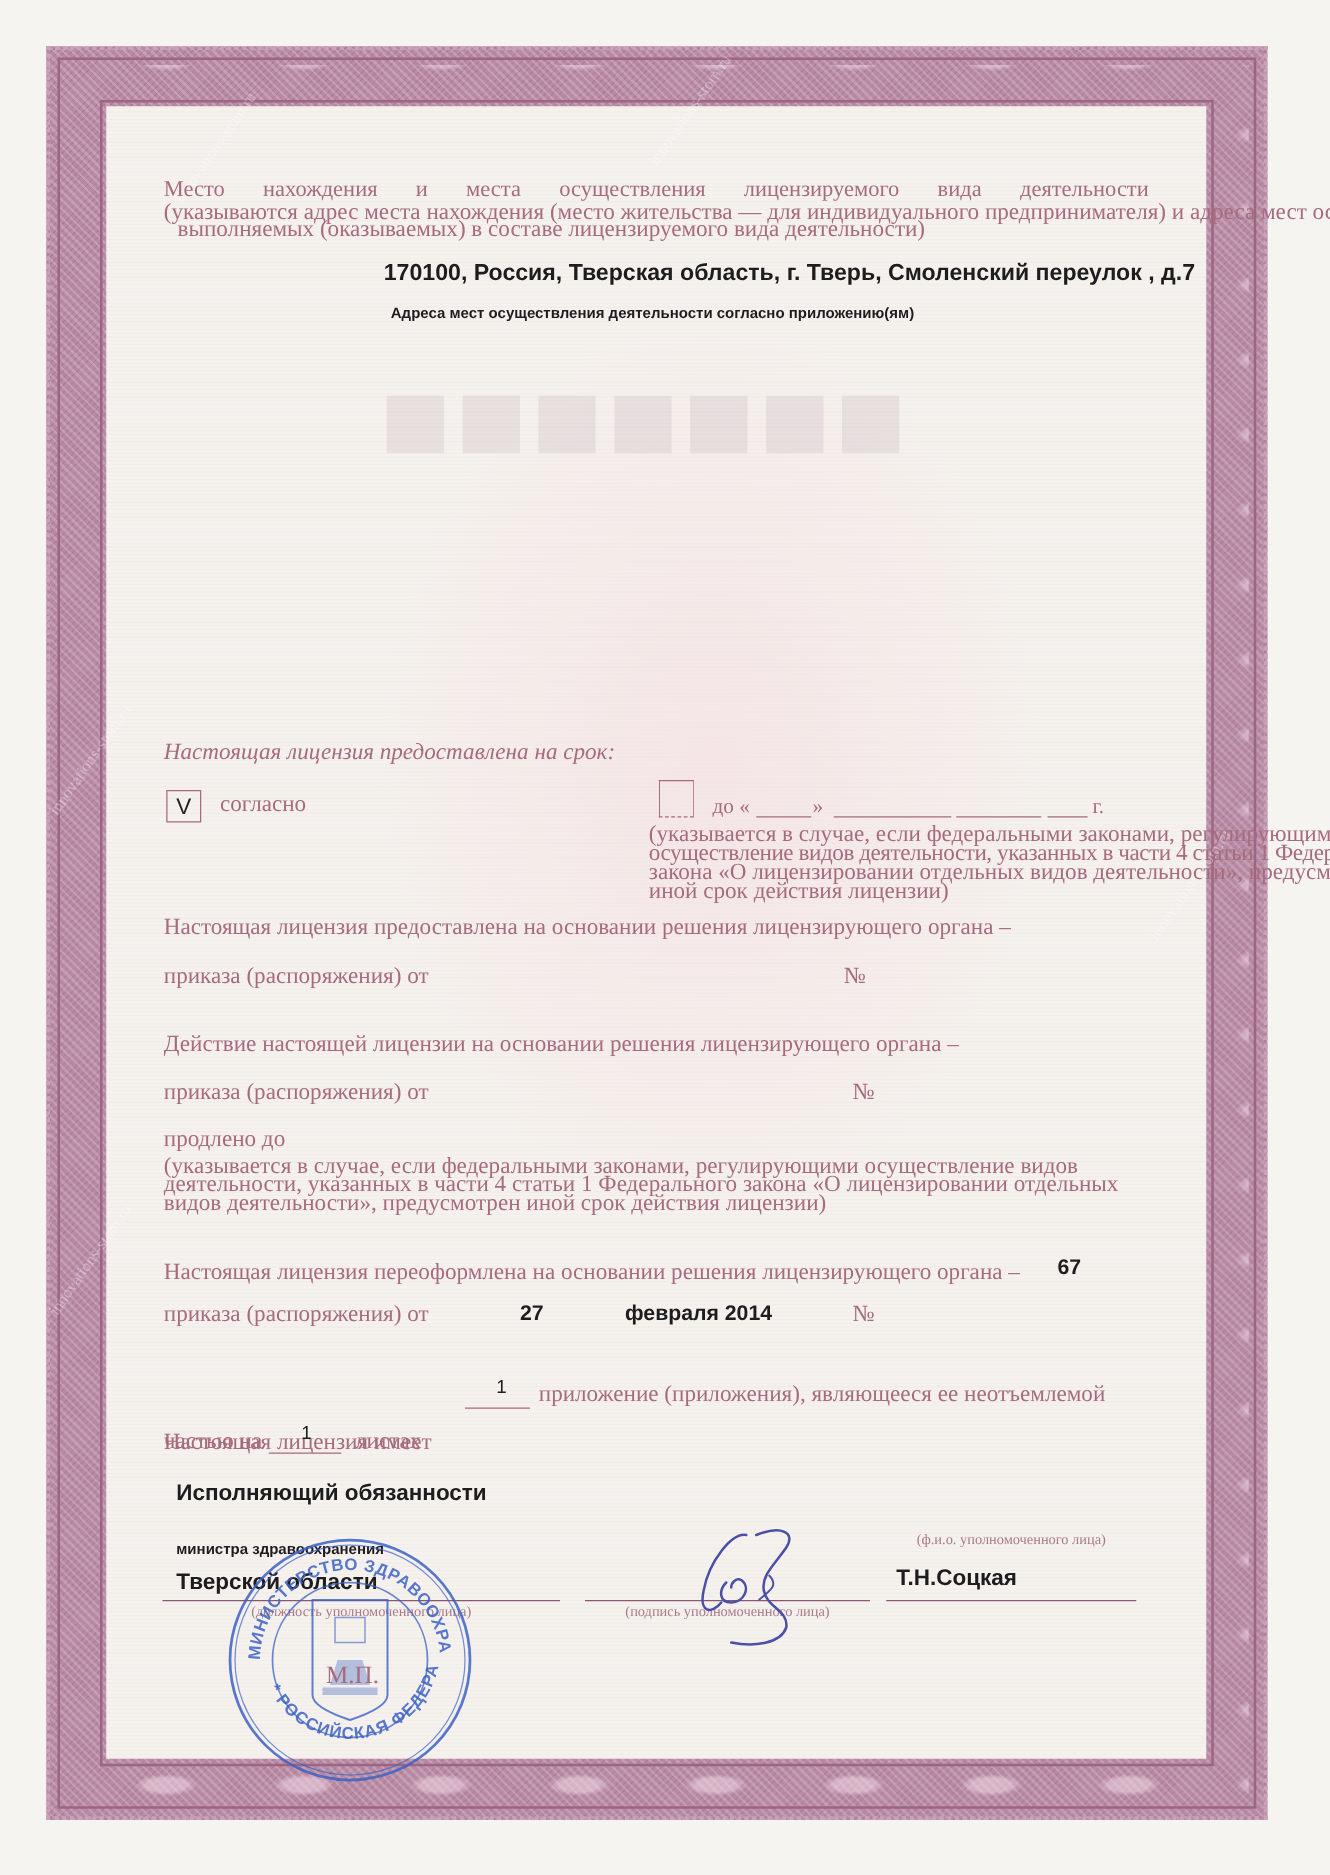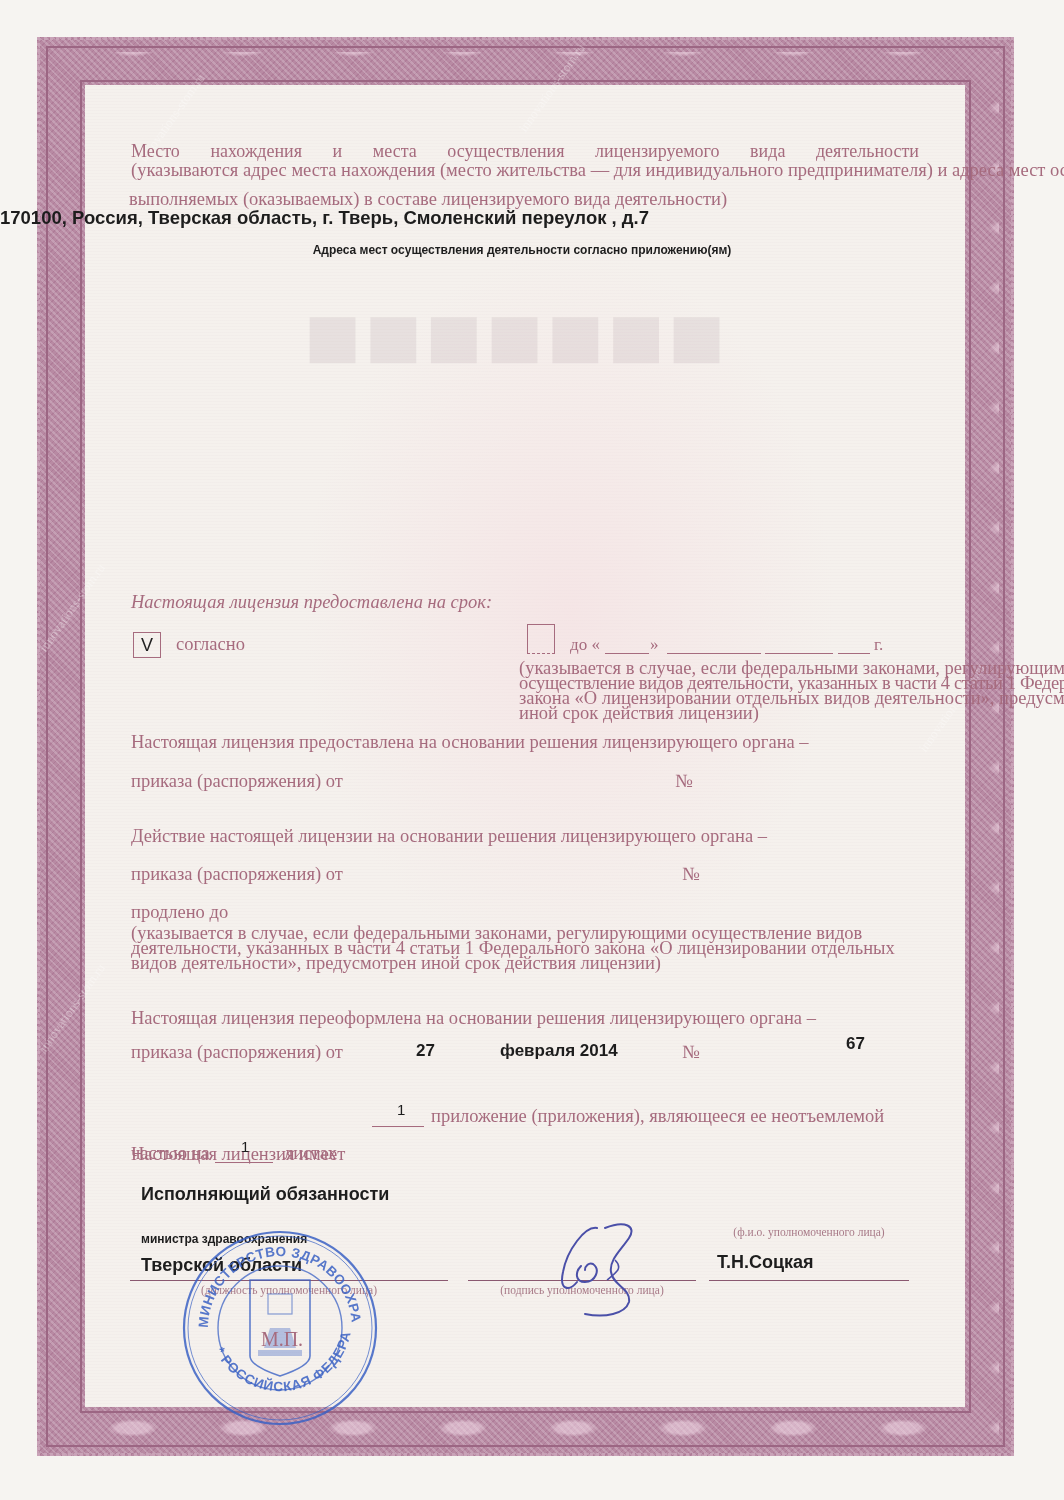--- a/index.html
+++ b/index.html
@@ -98,23 +98,23 @@
 <div class="watermark" style="left:120px; top:110px;">innovations-stom.ru</div>
 <div class="watermark" style="left:500px; top:80px;">innovations-stom.ru</div>
 <div class="watermark" style="left:20px; top:600px;">innovations-stom.ru</div>
 <div class="watermark" style="left:20px; top:1000px;">innovations-stom.ru</div>
 <div class="watermark" style="left:900px; top:700px;">innovations-stom.ru</div>
 
 <div class="content">
 
   <div class="line" style="left:131px; top:141px; width:788px; font-size:18px; text-align:justify; text-align-last:justify;">Место нахождения и места осуществления лицензируемого вида деятельности</div>
   <div class="line small-note" style="left:131px; top:163px; width:788px; text-align:justify; text-align-last:justify;">(указываются адрес места нахождения (место жительства — для индивидуального предпринимателя) и адреса мест осуществления работ (услуг),</div>
-  <div class="line small-note" style="left:129px; top:177px;margin-top:15px;">выполняемых (оказываемых) в составе лицензируемого вида деятельности)</div>
-
-  <div class="line bold-sans" style="left:0; width:956px; text-align:left; top:207px; font-size:18.5px;">170100, Россия, Тверская область, г. Тверь, Смоленский переулок , д.7</div>
+  <div class="line small-note" style="left:142px; top:177px;">выполняемых (оказываемых) в составе лицензируемого вида деятельности)</div>
+
+  <div class="line bold-sans" style="left:0; width:956px; text-align:right; top:207px; font-size:18.5px;">170100, Россия, Тверская область, г. Тверь, Смоленский переулок , д.7</div>
   <div class="line bold-sans" style="left:0; width:1044px; text-align:center; top:243px; font-size:12px;">Адреса мест осуществления деятельности согласно приложению(ям)</div>
 
   <div class="line" style="left:131px; top:592px;font-style:italic;">Настоящая лицензия предоставлена на срок:</div>
 
   <div class="checkbox" style="left:133px; top:632px;">V</div>
   <div class="line" style="left:176px; top:634px;">согласно</div>
 
   <div class="checkbox" style="left:527px; top:624px; height:30px; border-bottom-style:dashed;"></div>
   <div class="line" style="left:570px; top:635px; font-size:17px;">до «</div>
   <div class="underline-blank" style="left:605px; top:653px; width:44px;"></div>
@@ -139,21 +139,21 @@
   <div class="line" style="left:131px; top:902px;">продлено до</div>
   <div class="line small-note" style="left:131px; top:926px;">(указывается в случае, если федеральными законами, регулирующими осуществление видов</div>
   <div class="line small-note" style="left:131px; top:941px;">деятельности, указанных в части 4 статьи 1 Федерального закона «О лицензировании отдельных</div>
   <div class="line small-note" style="left:131px; top:956px;">видов деятельности», предусмотрен иной срок действия лицензии)</div>
 
   <div class="line" style="left:131px; top:1008px;">Настоящая лицензия переоформлена на основании решения лицензирующего органа –</div>
   <div class="line" style="left:131px; top:1042px;">приказа (распоряжения)  от</div>
   <div class="line bold-sans" style="left:416px; top:1041px; font-size:17px;">27</div>
   <div class="line bold-sans" style="left:500px; top:1041px; font-size:17px;">февраля 2014</div>
   <div class="line" style="left:682px; top:1042px;">№</div>
-  <div class="line bold-sans" style="left:846px; top:1034px; font-size:17px;">67</div>
+  <div class="line bold-sans" style="left:846px; top:1004px; font-size:17px;">67</div>
 
   <div class="line" style="left:131px; top:1144px;font-family:Liberation Serif, serif;">Настоящая лицензия имеет</div>
   <div class="underline-blank" style="left:372px; top:1126px; width:52px;"></div>
   <div class="line bold-sans" style="left:397px; top:1101px; font-size:15px; font-weight:normal;">1</div>
   <div class="line" style="left:431px; top:1106px;">приложение (приложения), являющееся ее неотъемлемой</div>
   <div class="line" style="left:131px; top:1143px;">частью на</div>
   <div class="underline-blank" style="left:215px; top:1162px; width:58px;"></div>
   <div class="line bold-sans" style="left:241px; top:1138px; font-size:15px; font-weight:normal;">1</div>
   <div class="line" style="left:284px; top:1143px;">листах</div>
 

